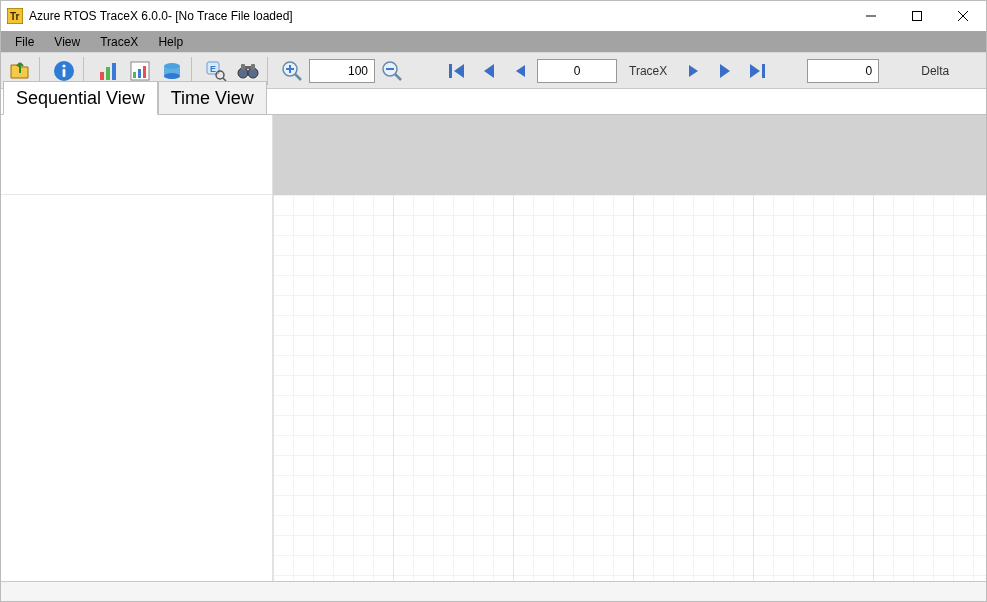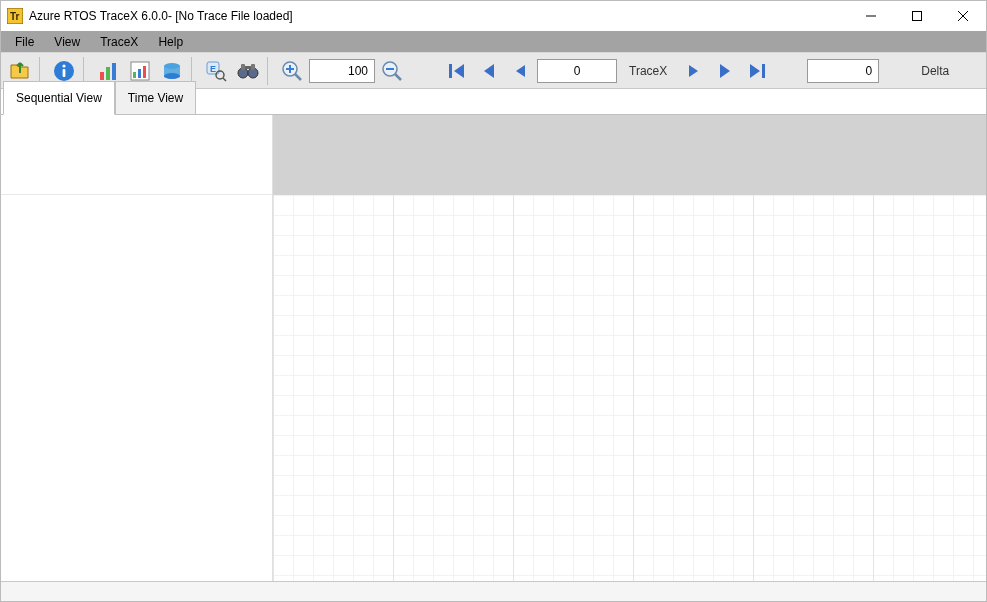--- a/index.html
+++ b/index.html
@@ -13,21 +13,21 @@
   .menubar { height: 22px; background: #a3a3a3; display: flex; align-items: center; padding: 0 4px; border-bottom: 1px solid #d8d8d8; }
   .menu-item { padding: 2px 10px; color: #000; cursor: default; }
   .toolbar { height: 36px; background: #e8e8e8; display: flex; align-items: center; padding: 0 4px; gap: 2px; border-bottom: 1px solid #c8c8c8; }
   .tb-btn { width: 30px; height: 30px; display: flex; align-items: center; justify-content: center; background: #e8e8e8; border-radius: 2px; cursor: pointer; }
   .tb-sep { width: 6px; height: 28px; border-left: 1px solid #c0c0c0; margin: 0 2px; }
   .tb-input { width: 66px; height: 24px; border: 1px solid #999; background: #fff; text-align: right; padding: 0 6px; font-size: 12px; }
   .tb-input.wide { width: 80px; }
   .tb-label { padding: 0 10px; color: #333; }
   .tb-gap { width: 30px; }
   .tabstrip { height: 26px; background: #fff; display: flex; align-items: flex-end; border-bottom: 1px solid #c0c0c0; padding-left: 2px; }
-  .tab { height: 24px; padding: 16px 12px; display: flex; align-items: center; border: 1px solid #c0c0c0; background: #f0f0f0; font-size: 12px; position: relative; top: 1px; cursor: pointer; }
+  .tab { height: 24px; padding: 16px 12px; display: flex; align-items: center; border: 1px solid #c0c0c0; background: #f0f0f0; font-size: 18px; position: relative; top: 1px; cursor: pointer; }
   .tab.active { background: #fff; border-bottom: 1px solid #fff; }
   .content { flex: 1; display: flex; overflow: hidden; }
   .side-pane { width: 272px; background: #fff; border-right: 1px solid #e0e0e0; display: flex; flex-direction: column; }
   .side-row { height: 80px; border-bottom: 1px solid #e8e8e8; }
   .main-pane { flex: 1; display: flex; flex-direction: column; }
   .header-band { height: 80px; background: #d2d2d2; }
   .grid-area { flex: 1; position: relative; background: #fff; overflow: hidden; }
   .grid-bg {
     position: absolute; inset: 0;
     background-image:

